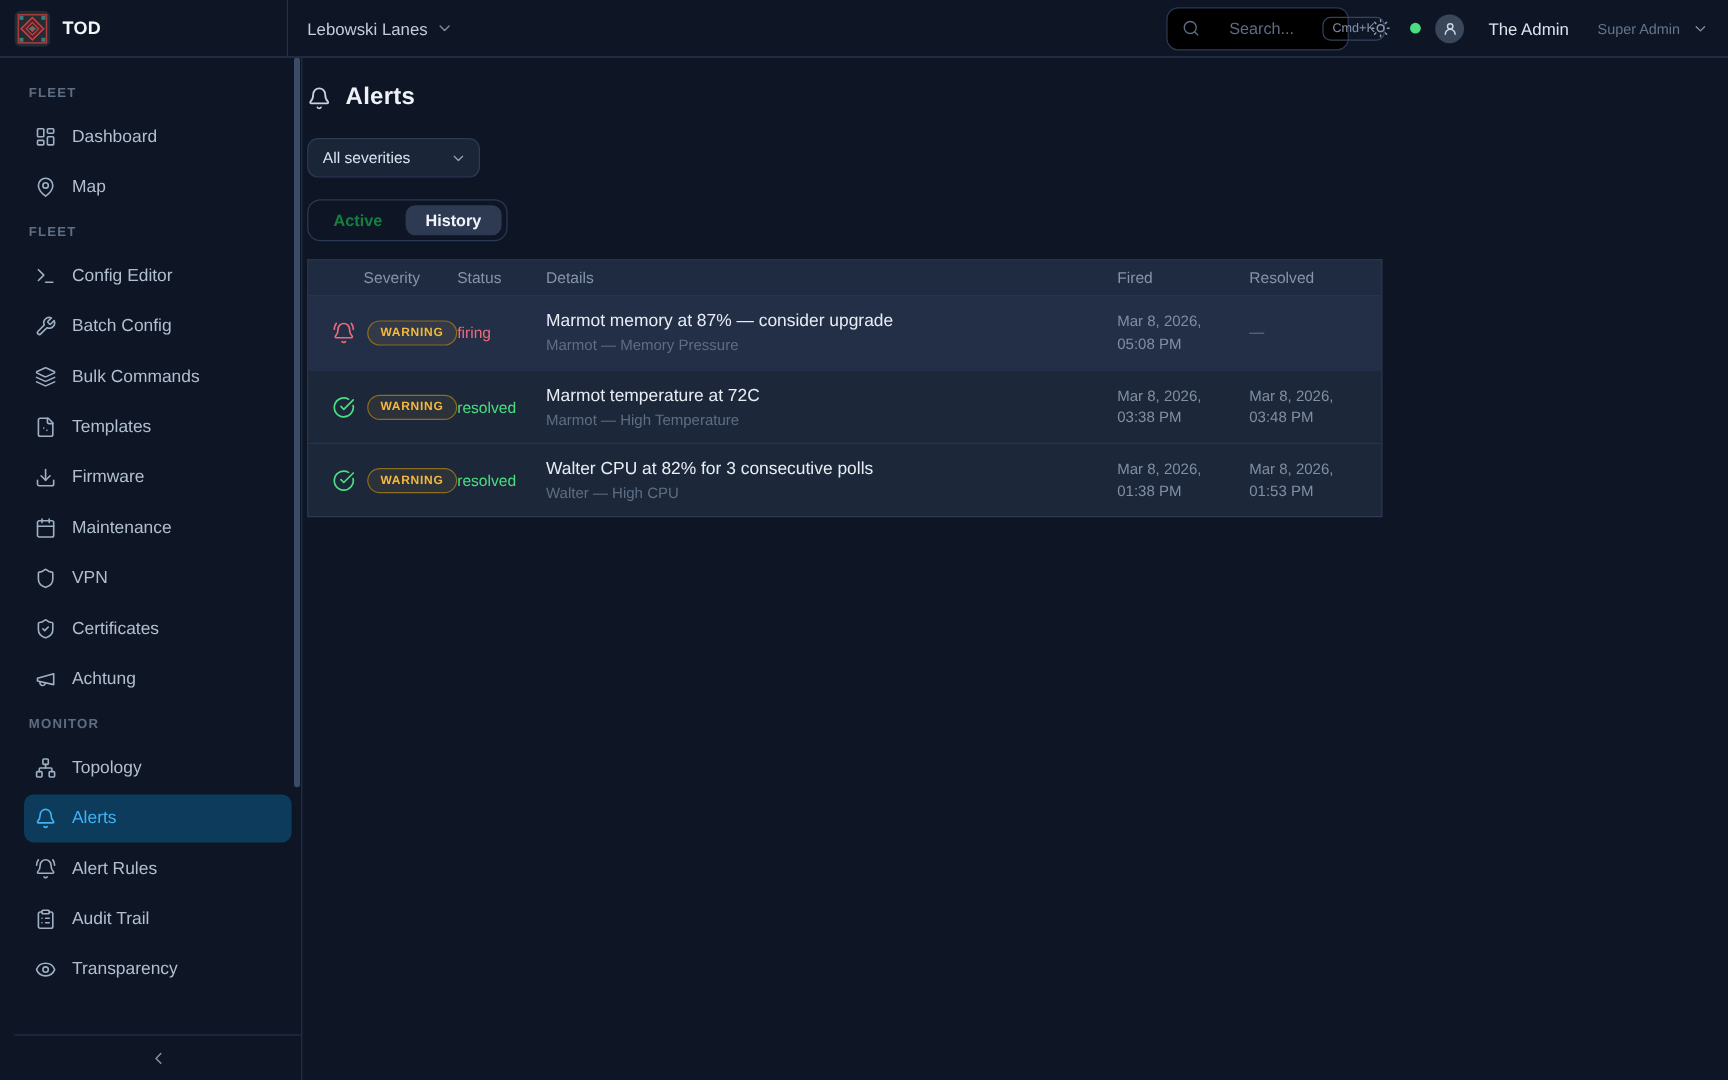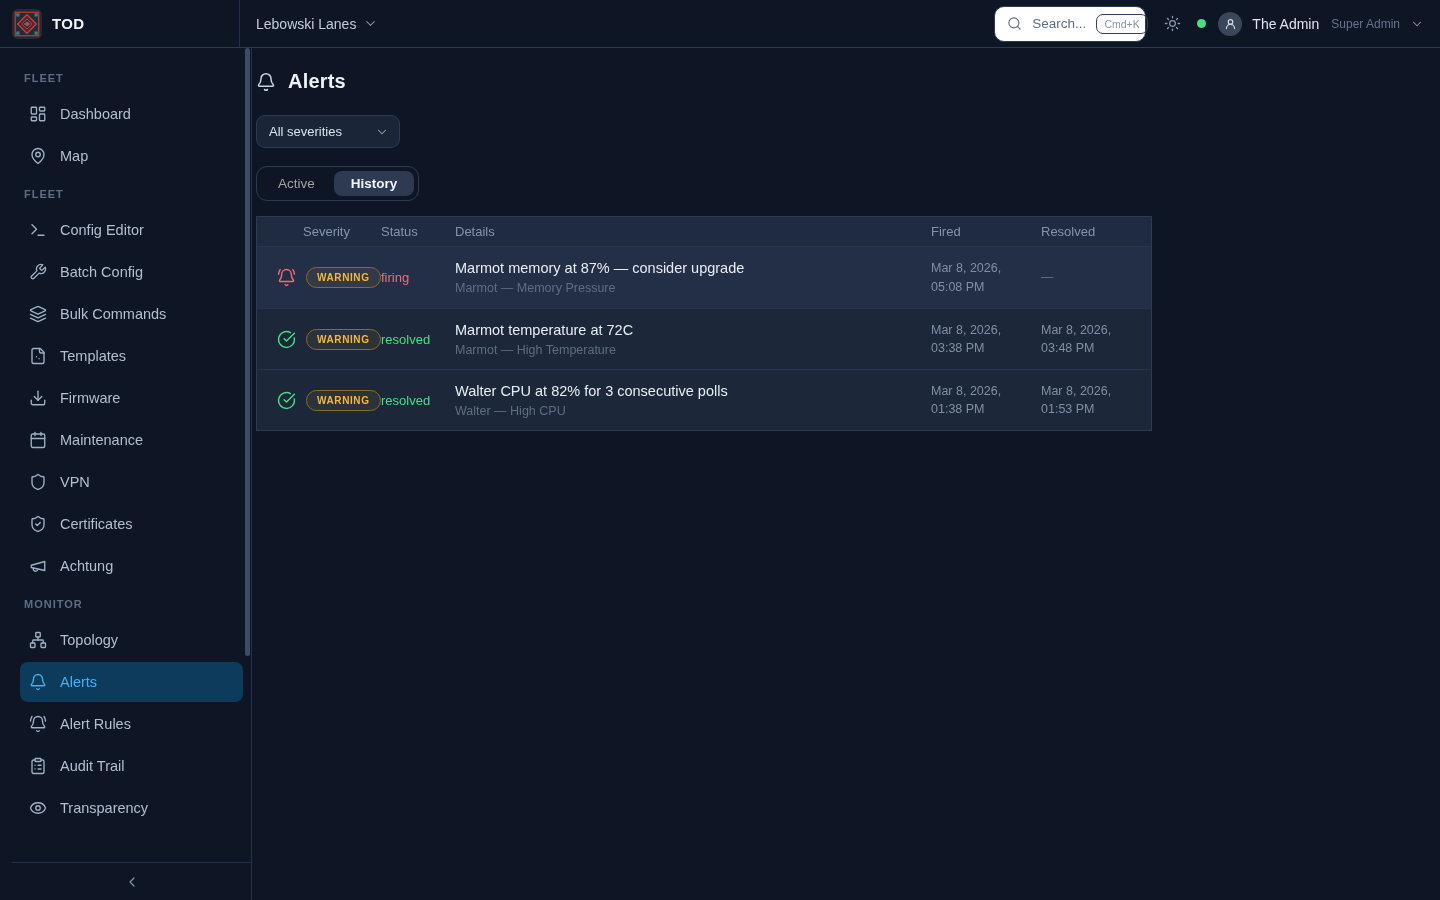--- a/index.html
+++ b/index.html
@@ -14,33 +14,33 @@
 
   
   .topbar { position:absolute; top:0; left:0; width:1440px; height:48px;
     display:flex; align-items:center; border-bottom:1px solid #2c3a54; background:#0e1626; z-index:5; }
   .topbar-brand { width:240px; height:100%; display:flex; align-items:center; gap:10px; padding:3px 12px; border-right:1px solid #243049; }
   .logo-box { width:30px; height:30px; flex:none; }
   .brand-name { font-weight:700; font-size:15px; letter-spacing:.3px; color:#f2f5fa; }
   .org-switcher { display:flex; align-items:center; gap:7px; margin-left:16px; color:#c3cdda; cursor:pointer; }
   .org-switcher .icon { width:15px; height:15px; color:#7c8ca3; }
   .topbar-right { margin-left:auto; display:flex; align-items:center; gap:0; padding-right:16px; }
-  .search-box { display:flex; align-items:center; gap:10px; width:152px; height:36px;
-    border:1px solid #2c3a54; border-radius:10px; padding:0 8px 0 12px; background:#ffffff; cursor:text; }
+  .search-box { display:flex; align-items:center; gap:24px; width:152px; height:36px;
+    border:1px solid #2c3a54; border-radius:10px; padding:0 8px 0 12px; background:#000000; cursor:text; }
   .search-box .icon { width:15px; height:15px; color:#5d6d84; }
   .search-placeholder { color:#5d6d84; font-size:13.5px; flex:1; }
   .kbd { border:1px solid #33435f; border-radius:7px; padding:3px 7px; font-size:10.5px; color:#8494ab; white-space:nowrap; }
   .theme-toggle { margin-left:18px; color:#8b99ad; display:flex; cursor:pointer; }
   .theme-toggle .icon { width:17px; height:17px; }
   .status-dot { width:9px; height:9px; border-radius:50%; background:#4ade80; margin-left:16px; }
   .avatar { width:24px; height:24px; border-radius:50%; background:#3a4659; margin-left:12px;
     display:flex; align-items:center; justify-content:center; color:#cbd5e1; }
   .avatar .icon { width:15px; height:15px; stroke-width:2; }
-  .user-name { margin-left:10px; color:#dde4ed; font-size:14px; }
-  .user-role { margin-left:12px; color:#64748b; font-size:12px; }
+  .user-name { margin-left:20px; color:#dde4ed; font-size:14px; }
+  .user-role { margin-left:24px; color:#64748b; font-size:12px; }
   .user-chevron { margin-left:10px; color:#8494ab; display:flex; cursor:pointer; }
   .user-chevron .icon { width:14px; height:14px; }
 
   
   .sidebar { position:absolute; top:48px; left:12px; width:240px; height:852px;
     border-right:1px solid #243049; background:#0e1626; display:flex; flex-direction:column; }
   .nav-scroll { flex:1; padding:14px 0 6px; position:relative; overflow:hidden; }
   .nav-section-label { font-size:11px; font-weight:700; letter-spacing:1px; color:#5d6d84; padding:10px 12px 8px; }
   .nav-item { display:flex; align-items:center; gap:13px; height:40px; margin:2px 8px; padding:0 9px;
     border-radius:8px; color:#b2bfd0; font-size:14.5px; cursor:pointer; }
@@ -58,21 +58,21 @@
   .page-title-row .icon { width:20px; height:20px; color:#c9d3df; }
   .page-title { font-size:20px; font-weight:700; color:#eef2f7; letter-spacing:.2px; }
 
   .select { display:inline-flex; align-items:center; justify-content:space-between; width:144px; height:33px;
     background:#1a2538; border:1px solid #2c3a54; border-radius:9px; padding:0 10px 0 12px;
     color:#dbe3ee; font-size:13px; cursor:pointer; }
   .select .icon { width:14px; height:14px; color:#94a3b8; }
 
   .tabs { display:inline-flex; align-items:center; gap:2px; margin-top:18px; padding:4px;
     border:1px solid #2c3a54; border-radius:11px; }
-  .tab { padding:5px 17px; font-size:13.5px; border-radius:8px; color:#a3a3a3; cursor:pointer; }
+  .tab { padding:5px 17px; font-size:13.5px; border-radius:8px; color:#15803d; cursor:pointer;font-weight:bold; }
   .tab.selected { background:#2d3a52; color:#f1f5f9; font-weight:700; }
 
   
   .alerts-table { margin-top:15px; width:896px; border:1px solid #2c3a54; border-radius:0;
     overflow:hidden; background:#1c2739; }
   .t-head, .t-row { display:grid; grid-template-columns:116px 82px 476px 110px 112px; align-items:center; }
   .t-head { height:30px; background:#1f2b41; color:#8494a9; font-size:13px; border-bottom:1px solid #2a3650; }
   .t-head > div { padding-right:6px; }
   .th-severity { padding-left:46px; }
   .th-status { padding-left:8px; }

